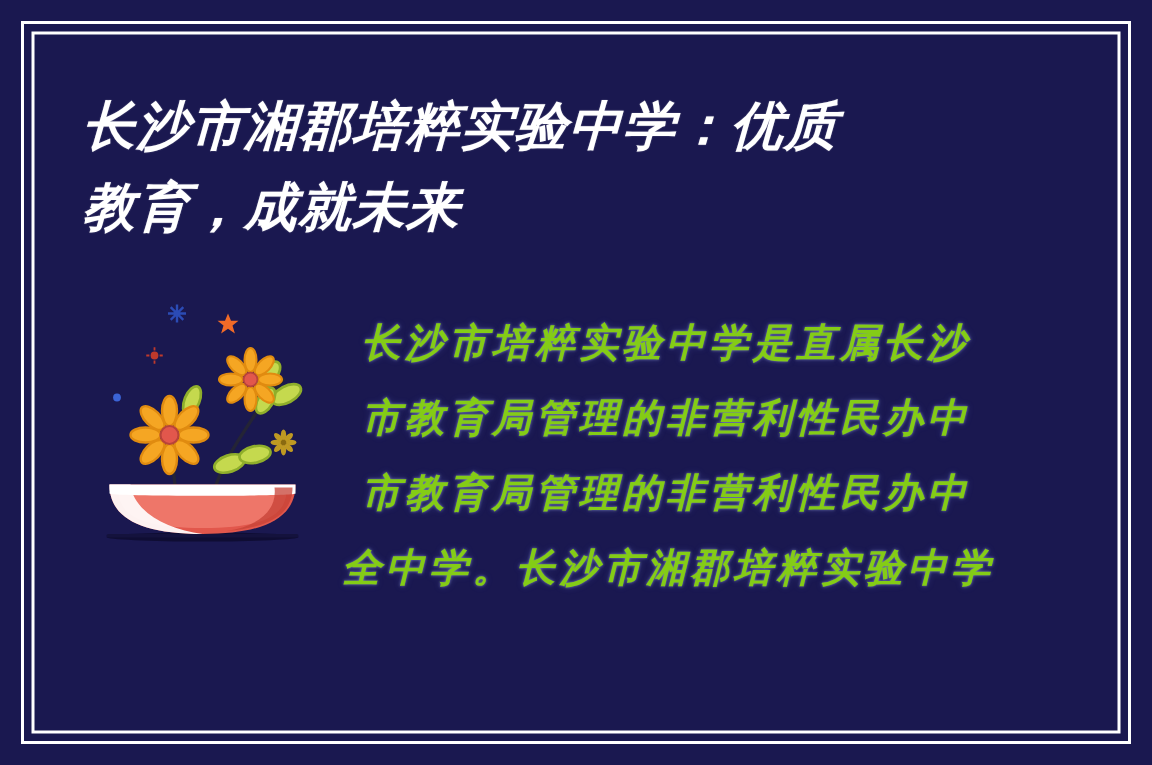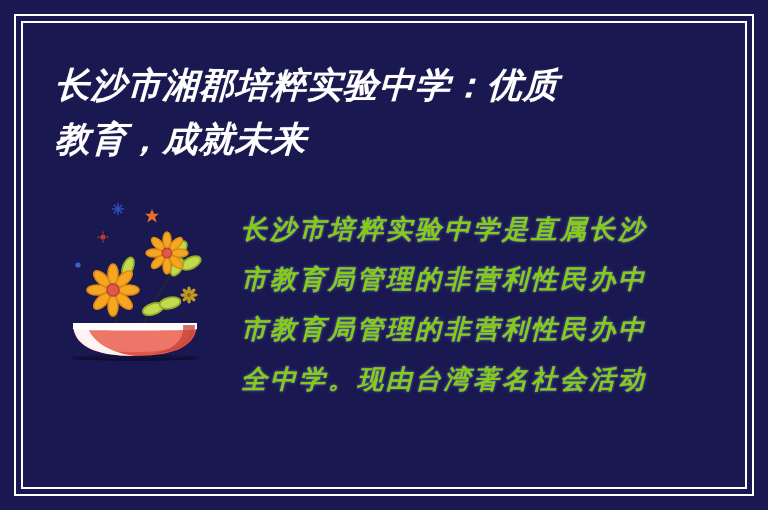--- a/index.html
+++ b/index.html
@@ -211,16 +211,16 @@
         <path d="M128 130 C 130 146, 116 156, 96 159 C 124 157, 140 148, 140 130 Z" fill="#c64236" opacity="0.75"></path>
       </g>
 
     </svg>
   </div>
 
   <div class="bodycopy">
     <span class="body-line">长沙市培粹实验中学是直属长沙</span>
     <span class="body-line">市教育局管理的非营利性民办中</span>
     <span class="body-line">市教育局管理的非营利性民办中</span>
-    <span class="body-line">全中学。现由台湾著名社会活动</span>
+    <span class="body-line">全中学。长沙市湘郡培粹实验中学</span>
   </div>
 
 </div>
 
 </body></html>

